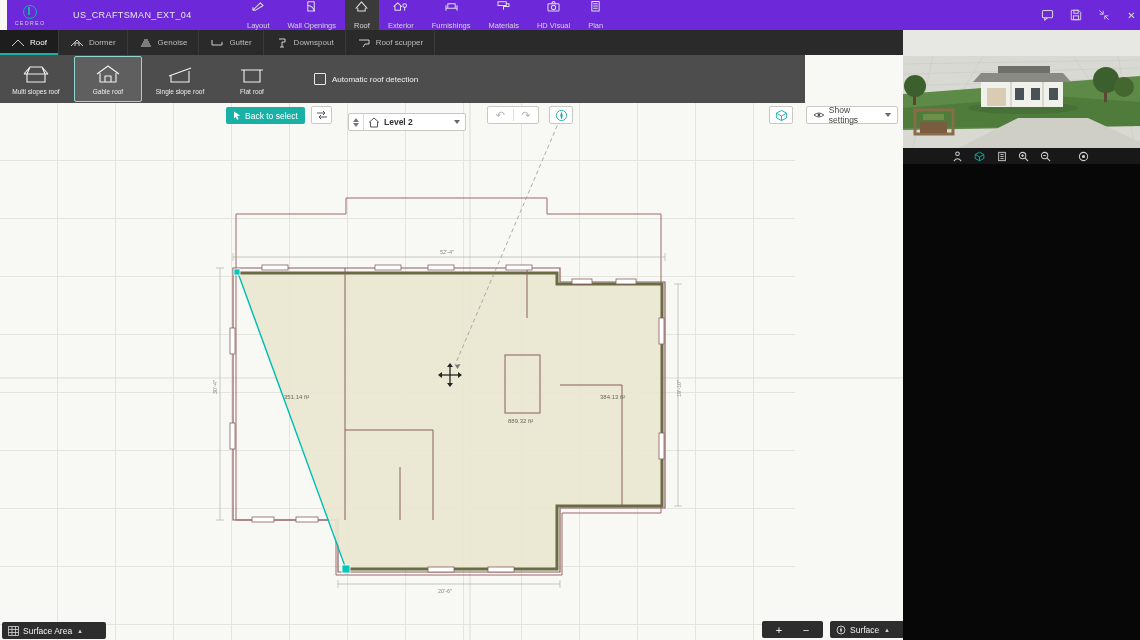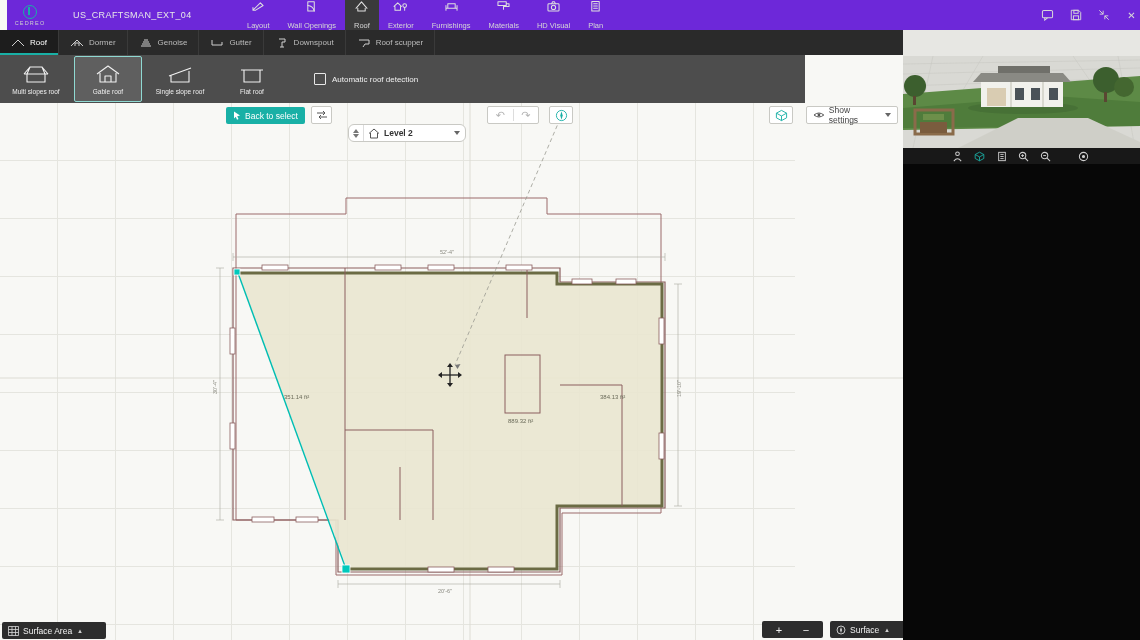--- a/index.html
+++ b/index.html
@@ -333,21 +333,21 @@
         </svg>
       <span>Back to select</span>
     </div>
 
     <div class="cbtn" style="left:311px;top:3px;width:21px;justify-content:center;">
       <svg width="12" height="10" viewBox="0 0 12 10">
           <path d="M1 3 H9 M9 3 L7 1 M9 3 L7 5 M11 7 H3 M3 7 L5 5 M3 7 L5 9" stroke="#555" fill="none" stroke-width="1"></path>
         </svg>
     </div>
 
-    <div class="cbtn" style="left:348px;top:21px;width:118px;padding-right:5px;border-radius:6px;">
+    <div class="cbtn" style="left:348px;top:10px;width:118px;padding-right:5px;">
       <div class="spinner">
         <div class="sp-up"></div>
         <div class="sp-dn"></div>
       </div>
       <svg width="12" height="11" viewBox="0 0 12 11" style="margin:0 4px;">
           <path d="M1 5.5 L6 1 L11 5.5 M2.5 5 V10 H9.5 V5" stroke="#555" fill="none" stroke-width="1"></path>
         </svg>
       <span style="font-weight:bold;color:#333;">Level 2</span>
       <div class="chev" style="margin-left:auto;"></div>
     </div>

